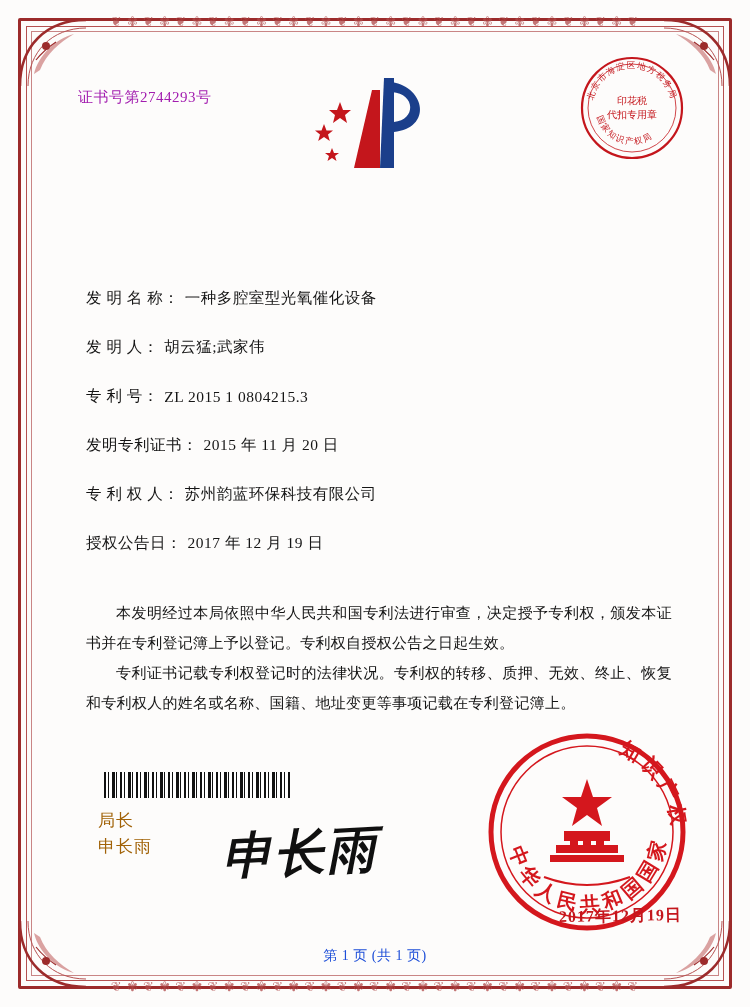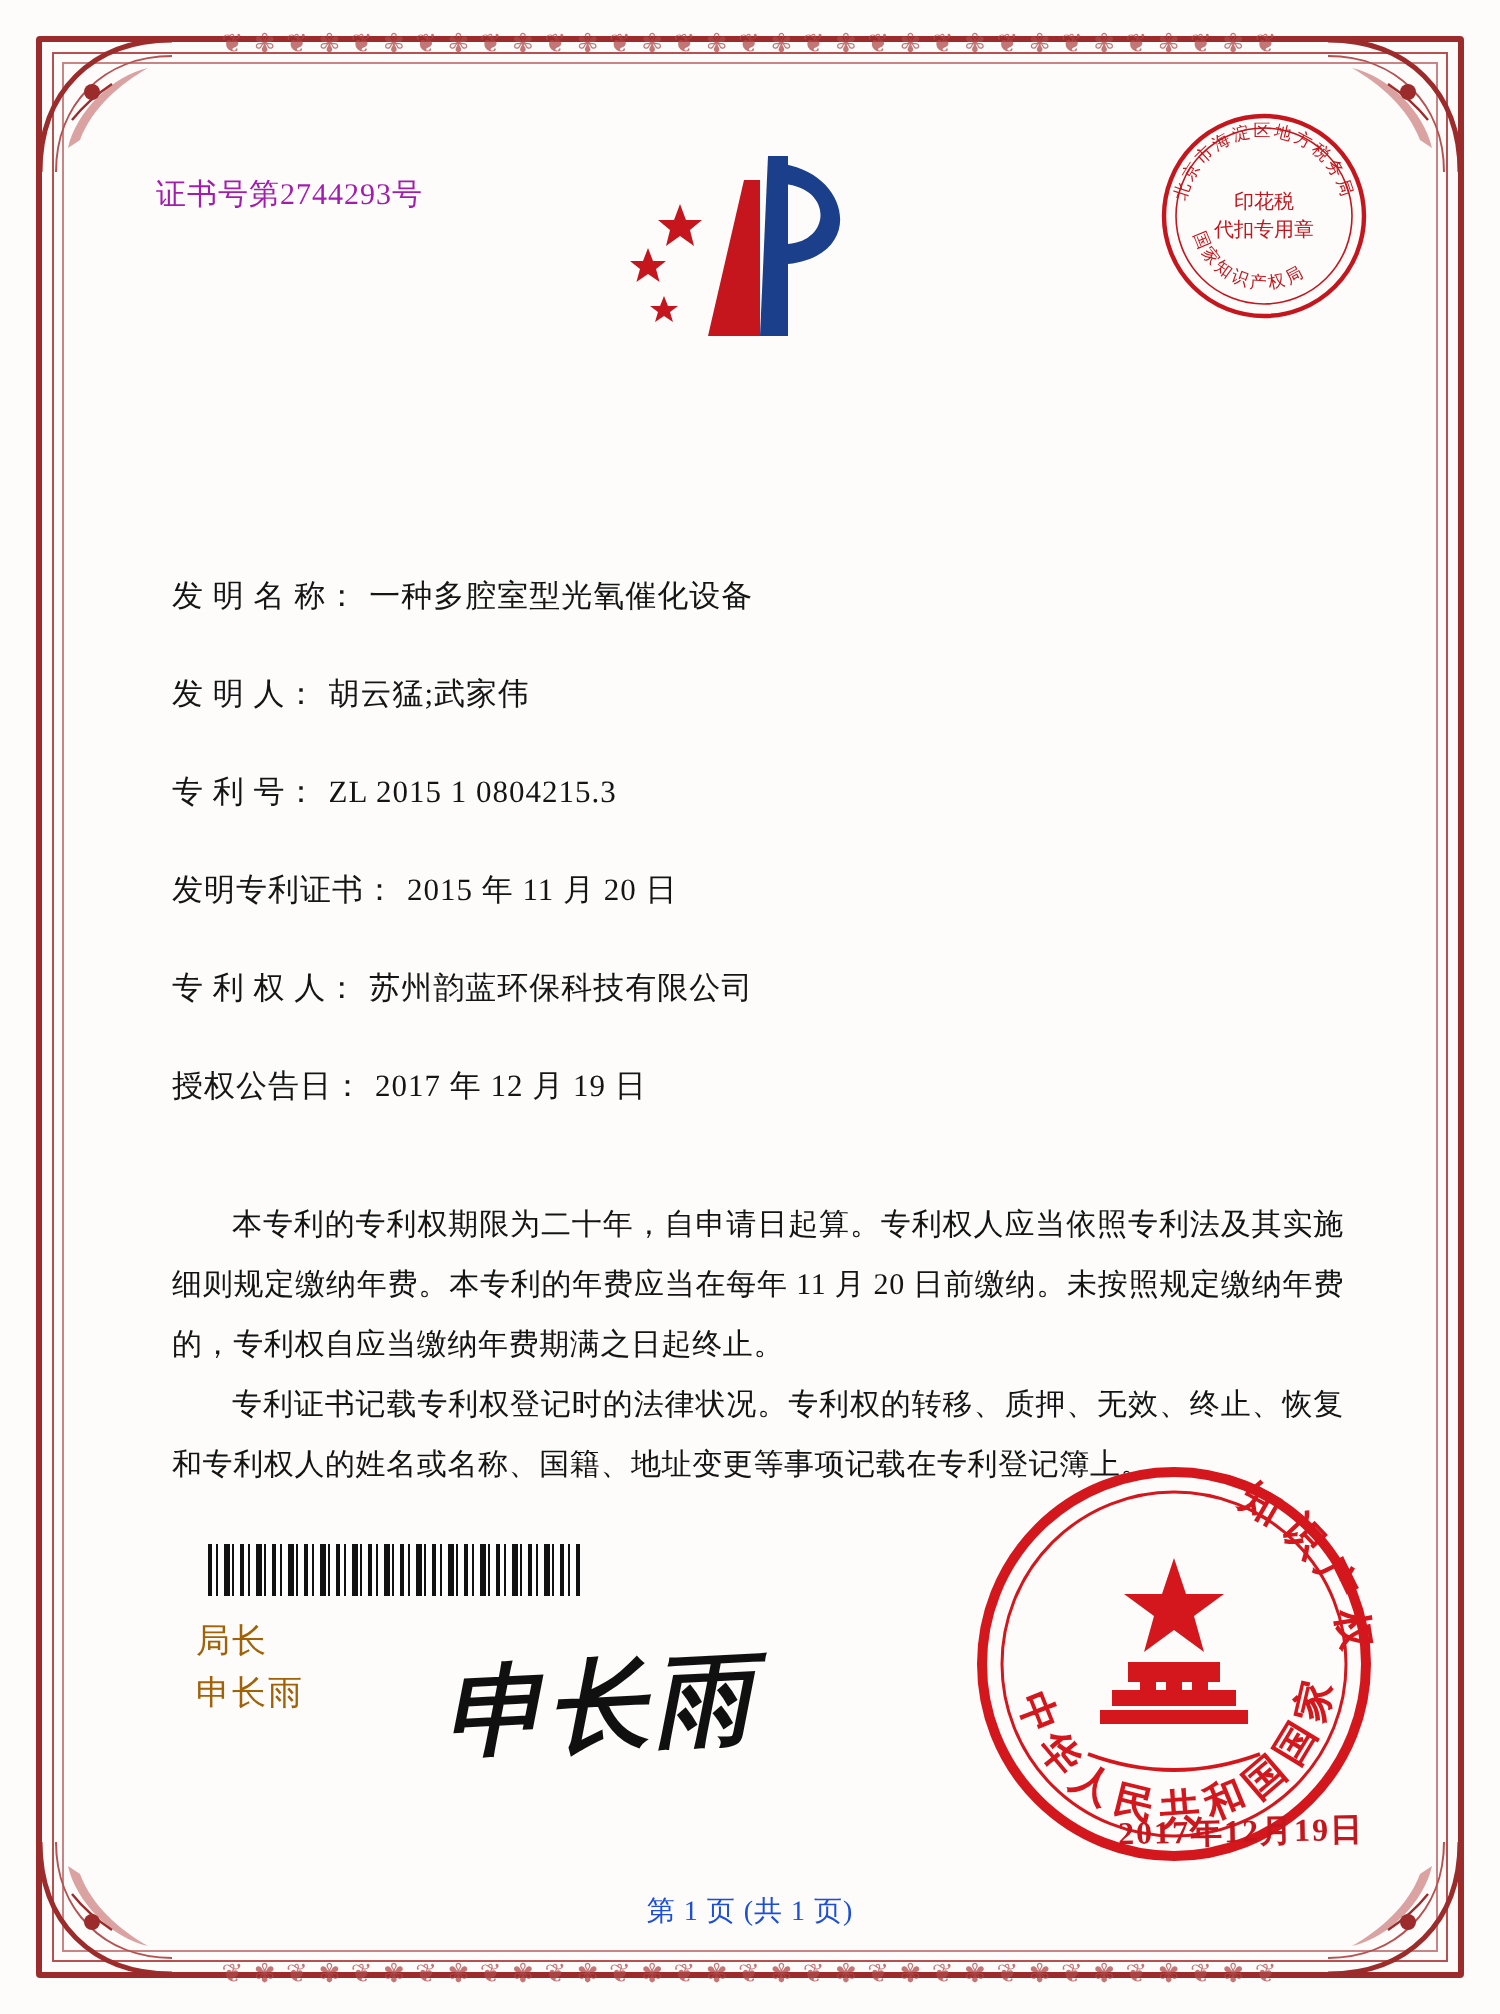--- a/index.html
+++ b/index.html
@@ -329,21 +329,21 @@
       <span class="field-value">苏州韵蓝环保科技有限公司</span>
     </div>
     <div class="field-row">
       <span class="field-label">授权公告日</span>
       <span class="field-colon">：</span>
       <span class="field-value">2017 年 12 月 19 日</span>
     </div>
   </div>
 
   <div class="body-text">
-    <p>本专利的专利权期限为二十年，自申请日起算。专利权人应当依照专利法及其实施细则规定缴纳年费。本专利的年费应当在每年 11 月 20 日前缴纳。未按照规定缴纳年费的，专利权自应当缴纳年费期满之日起终止。</p>
+    <p>本发明经过本局依照中华人民共和国专利法进行审查，决定授予专利权，颁发本证书并在专利登记簿上予以登记。专利权自授权公告之日起生效。</p>
     <p>专利证书记载专利权登记时的法律状况。专利权的转移、质押、无效、终止、恢复和专利权人的姓名或名称、国籍、地址变更等事项记载在专利登记簿上。</p>
   </div>
 
   <div class="barcode"></div>
 
   <div class="sig-block">
     <div>局长</div>
     <div>申长雨</div>
   </div>
   <div class="signature">申长雨</div>

